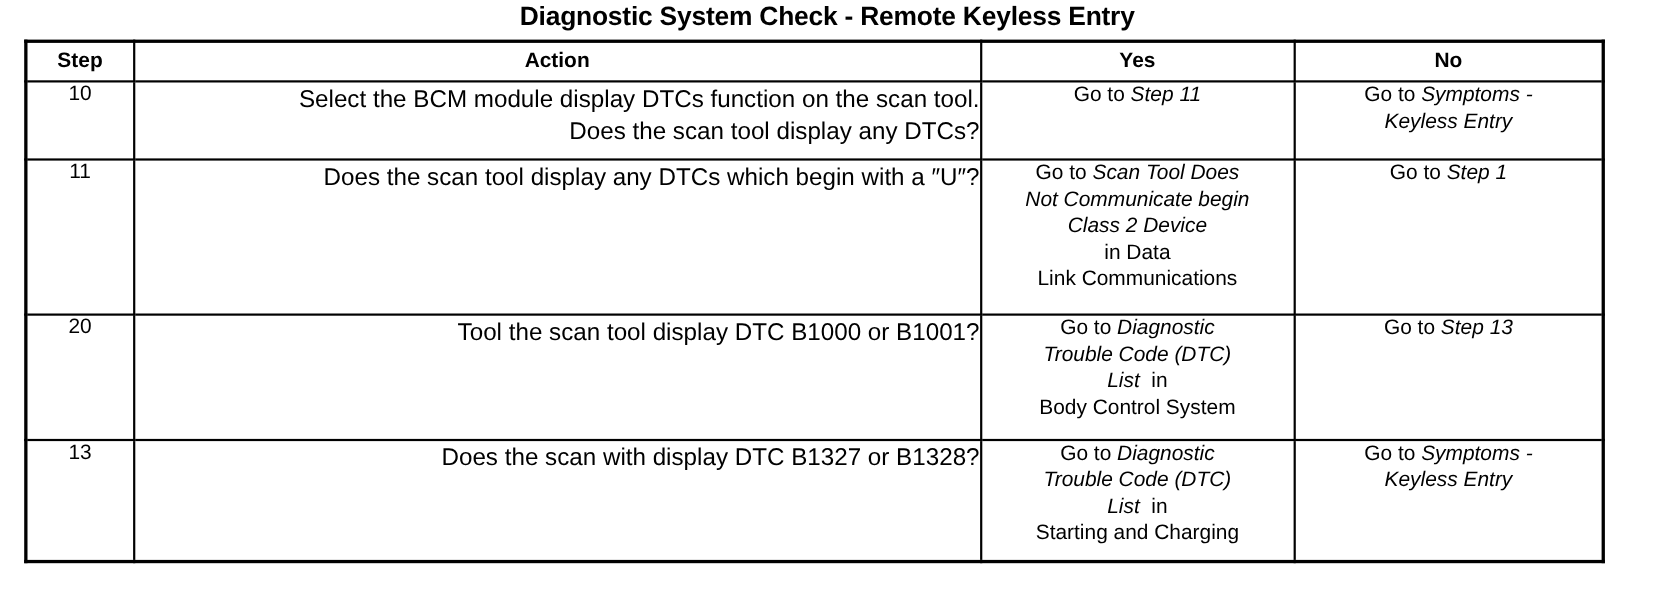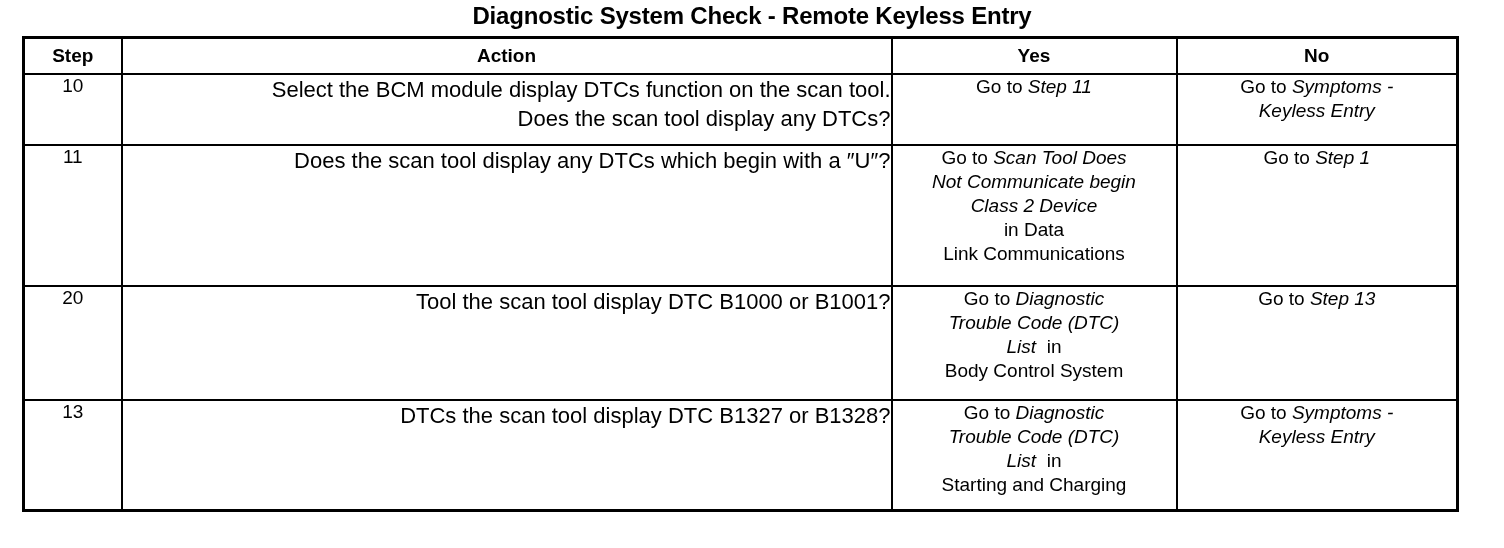--- a/index.html
+++ b/index.html
@@ -166,21 +166,21 @@
             <span class="ln roman">Body Control System</span>
           </td>
           <td class="yn-cell align-bottom">
             <span class="ln"><span class="roman">Go to </span><span class="ital">Step 13</span></span>
           </td>
         </tr>
 
         <tr class="r13">
           <td class="step-cell">13</td>
           <td class="action-cell">
-            <span class="action-line">DTCs the scan tool display DTC B1327 or B1328?</span>
+            <span class="action-line">Does the scan with display DTC B1327 or B1328?</span>
           </td>
           <td class="yn-cell align-top">
             <span class="ln"><span class="roman">Go to </span><span class="ital">Diagnostic</span></span>
             <span class="ln ital">Trouble Code (DTC)</span>
             <span class="ln"><span class="ital">List</span><span class="roman">&nbsp; in</span></span>
             <span class="ln roman">Starting and Charging</span>
           </td>
           <td class="yn-cell align-top">
             <span class="ln"><span class="roman">Go to </span><span class="ital">Symptoms -</span></span>
             <span class="ln ital">Keyless Entry</span>

